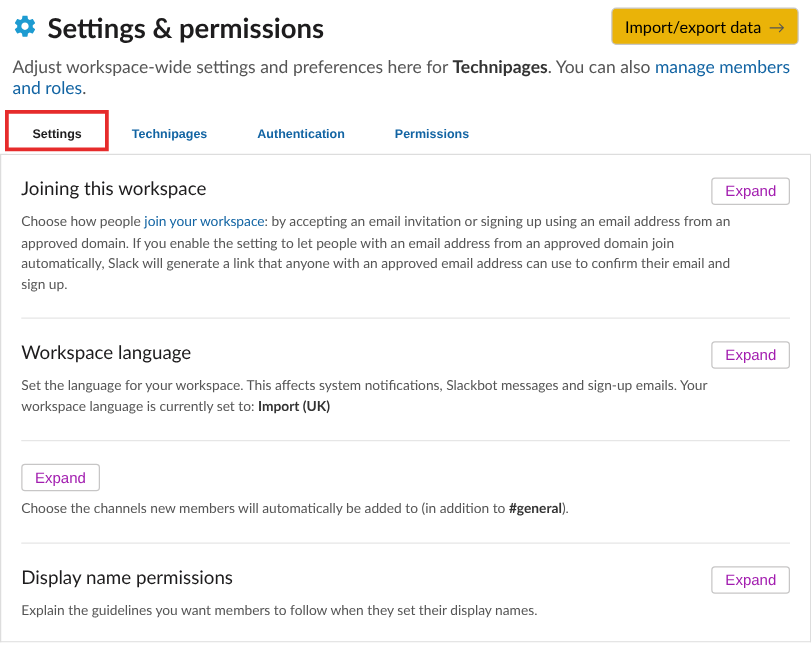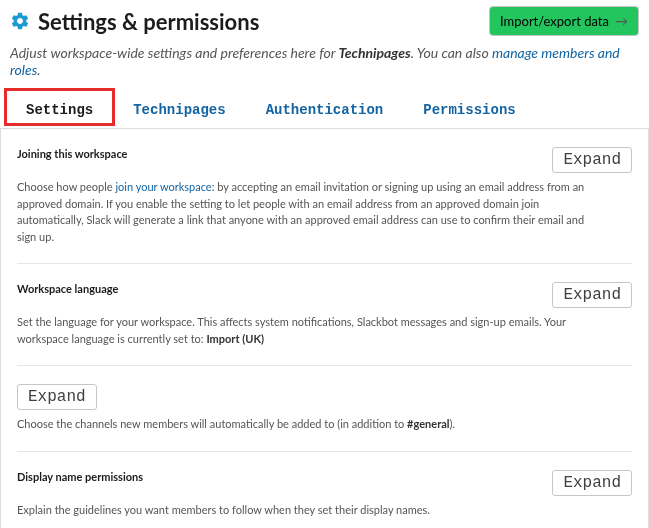--- a/index.html
+++ b/index.html
@@ -30,64 +30,63 @@
       font-size: 22px;
       font-weight: 700;
       color: #1d1c1d;
     }
     .gear-icon svg {
       width: 20px;
       height: 20px;
       display: block;
     }
     .import-export-btn {
-      background: #22c55e;
+      background: #eab308;
       border: 1px solid #c7c6c6;
       border-radius: 4px;
       padding: 6px 10px;
       font-size: 13px;
       cursor: pointer;
       display: flex;
       align-items: center;
       gap: 6px;
       font-family: inherit;
     }
     .arrow-right {
       font-size: 13px;
       color: #555;
     }
     .subheader {
       padding: 8px 10px 10px 10px;
       font-size: 14px;
       color: #555;
-      font-style: italic;
     }
     .subheader b {
       color: #333;
     }
     .link {
       color: #1264a3;
       text-decoration: none;
       cursor: pointer;
     }
     .tabs {
       display: flex;
       border-bottom: 1px solid #ddd;
       padding-left: 6px;
       margin-top: 4px;
     }
     .tab {
       padding: 10px 20px;
-      font-size: 14px;
+      font-size: 10px;
       color: #1264a3;
       font-weight: 600;
       cursor: pointer;
       background: transparent;
       border: none;
-      font-family: Liberation Mono, monospace;
+      font-family: Liberation Sans, sans-serif;
     }
     .tab.active {
       color: #1d1c1d;
       font-weight: 700;
       background: #fff;
     }
     .tab-wrapper {
       position: relative;
     }
     .tab-wrapper.highlighted::before {
@@ -115,33 +114,33 @@
       border-bottom: none;
       padding-bottom: 6px;
     }
     .section-header {
       display: flex;
       justify-content: space-between;
       align-items: flex-start;
       margin-bottom: 6px;
     }
     .section-title {
-      font-size: 11px;
-      font-weight: 700;
+      font-size: 15px;
+      font-weight: 400;
       color: #1d1c1d;
     }
     .expand-btn {
       background: #fff;
       border: 1px solid #c7c6c6;
       border-radius: 3px;
       padding: 3px 10px;
-      font-size: 16px;
-      cursor: pointer;
-      font-family: Liberation Mono, monospace;
-      color: #404040;
+      font-size: 12px;
+      cursor: pointer;
+      font-family: Liberation Sans, sans-serif;
+      color: #a21caf;
       position: relative;
     }
     .section-desc {
       font-size: 11px;
       color: #555;
       line-height: 1.5;
       padding-right: 40px;
     }
     .section-desc b {
       color: #333;

